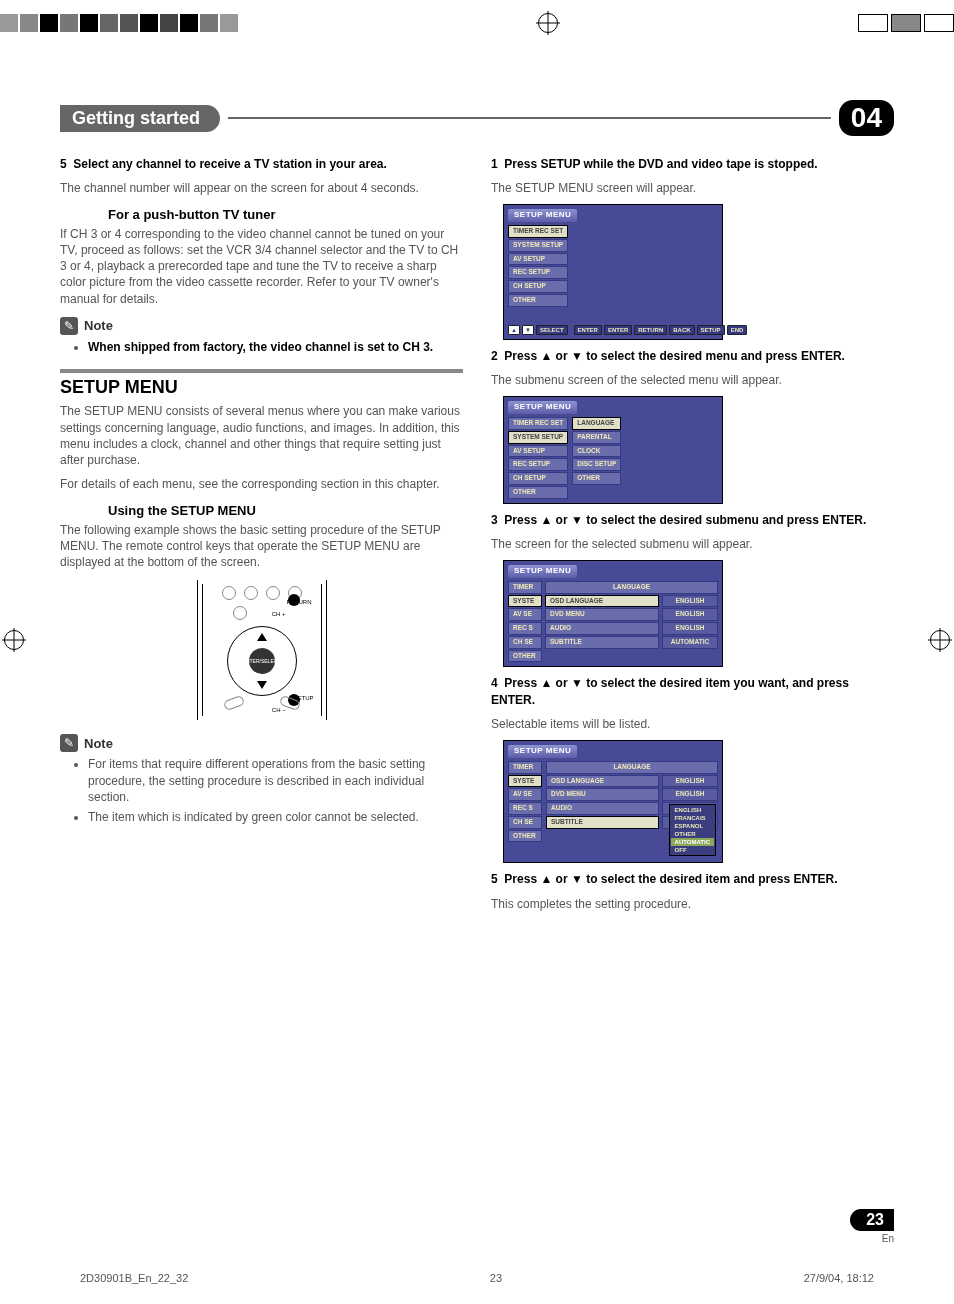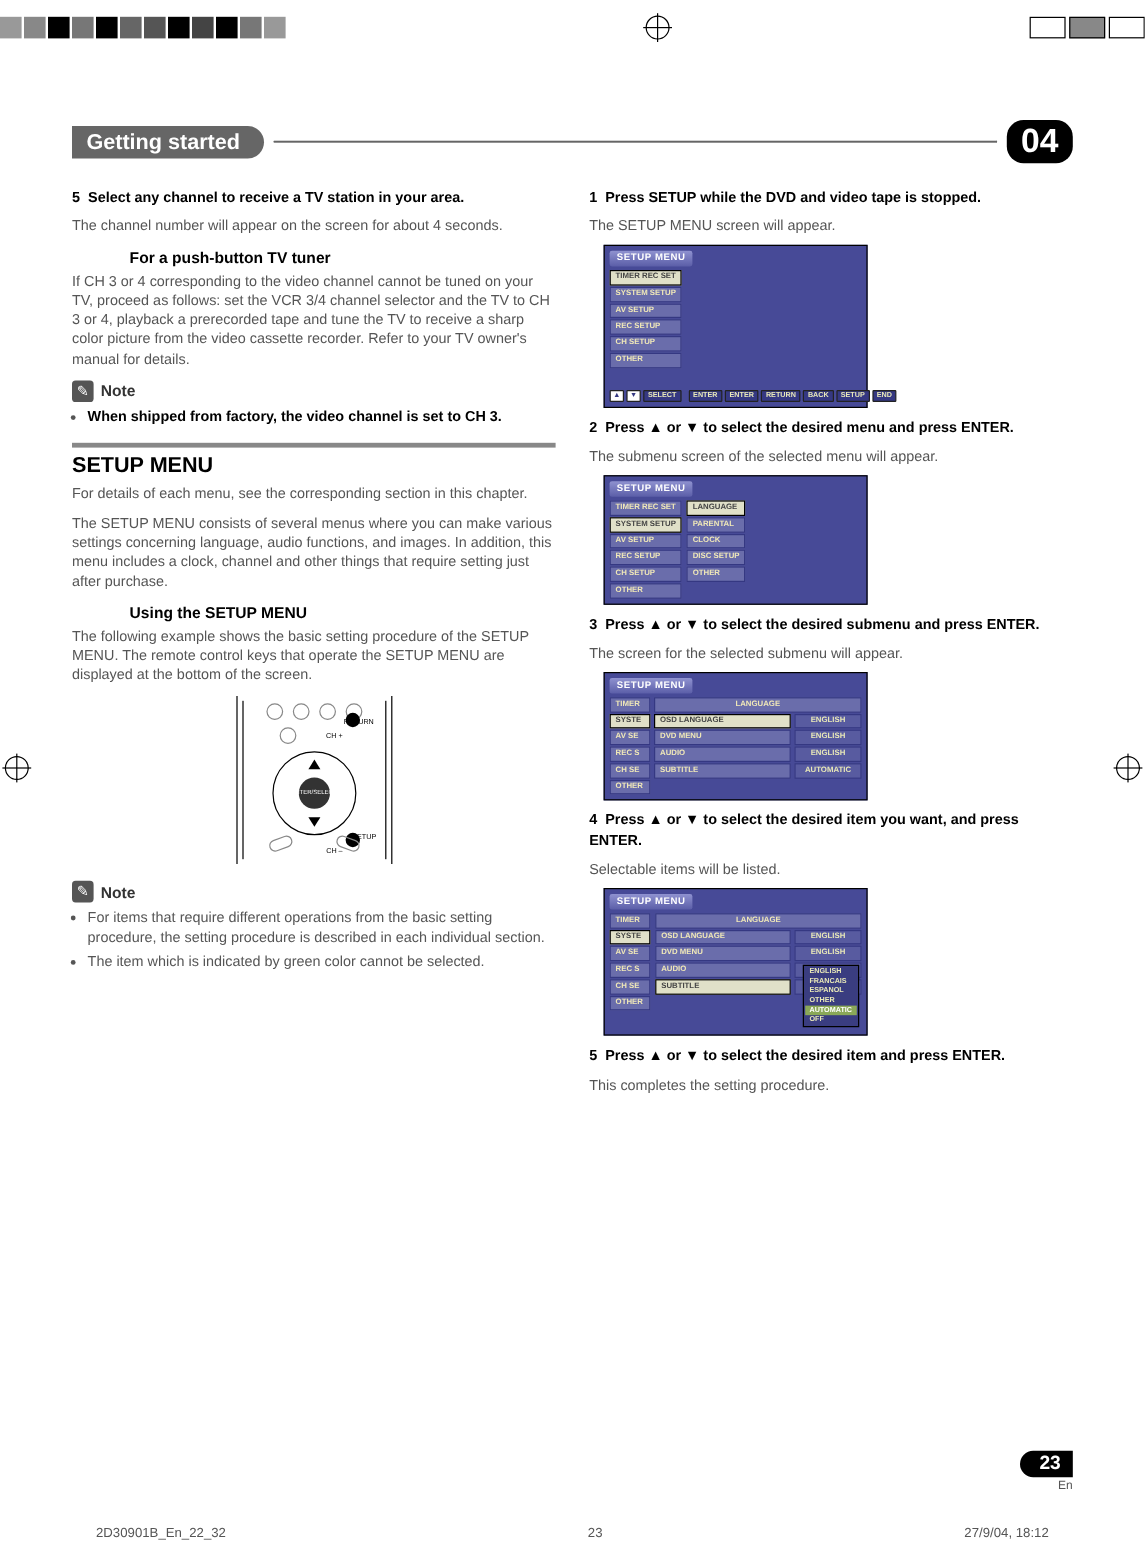--- a/index.html
+++ b/index.html
@@ -77,21 +77,21 @@
   .col { flex: 1; font-size: 12px; line-height: 1.35; color: #333; }
   .col h2.section { font-size: 18px; font-weight: bold; color: #000; margin: 14px 0 4px 0; border-top: 4px solid #888; padding-top: 2px; width: 100%; }
   .col h3.sub { font-size: 13px; font-weight: bold; color: #000; margin: 10px 0 2px 0; padding-left: 48px; }
   .col p { margin-bottom: 8px; }
   .col p.body { color: #555; }
   .step-body { font-weight: bold; color:#000; }
   .step-follow { color:#555; margin-bottom: 4px; }
   .note-row { display:flex; align-items:center; gap:6px; margin: 10px 0 4px 0; }
   .note-icon { width:18px; height:18px; background:#555; border-radius:3px; display:flex; align-items:center; justify-content:center; color:#fff; font-size:12px; }
   .note-label { font-weight:bold; font-size:13px; }
-  ul.bullets { list-style: disc; margin-left: 13px; color:#555; }
+  ul.bullets { list-style: disc; margin-left: 28px; color:#555; }
   ul.bullets li { margin-bottom: 4px; }
   ul.bullets li b { color:#000; }
 
   
   .osd {
     width: 220px;
     margin: 6px 0 8px 12px;
     border: 1px solid #000;
     background: #474a97;
     color: #e0e0ff;
@@ -289,22 +289,22 @@
 
     <div class="note-row">
       <div class="note-icon">✎</div>
       <div class="note-label">Note</div>
     </div>
     <ul class="bullets">
       <li><b>When shipped from factory, the video channel is set to CH 3.</b></li>
     </ul>
 
     <h2 class="section">SETUP MENU</h2>
+    <p class="body">The SETUP MENU consists of several menus where you can make various settings concerning language, audio functions, and images. In addition, this menu includes a clock, channel and other things that require setting just after purchase.</p>
     <p class="body">For details of each menu, see the corresponding section in this chapter.</p>
-    <p class="body">The SETUP MENU consists of several menus where you can make various settings concerning language, audio functions, and images. In addition, this menu includes a clock, channel and other things that require setting just after purchase.</p>
 
     <h3 class="sub">Using the SETUP MENU</h3>
     <p class="body">The following example shows the basic setting procedure of the SETUP MENU. The remote control keys that operate the SETUP MENU are displayed at the bottom of the screen.</p>
 
     <div class="remote-wrap">
       <div class="remote">
         <div class="r-row">
             <div class="r-btn-circle"></div>
             <div class="r-btn-circle"></div>
             <div class="r-btn-circle"></div>

